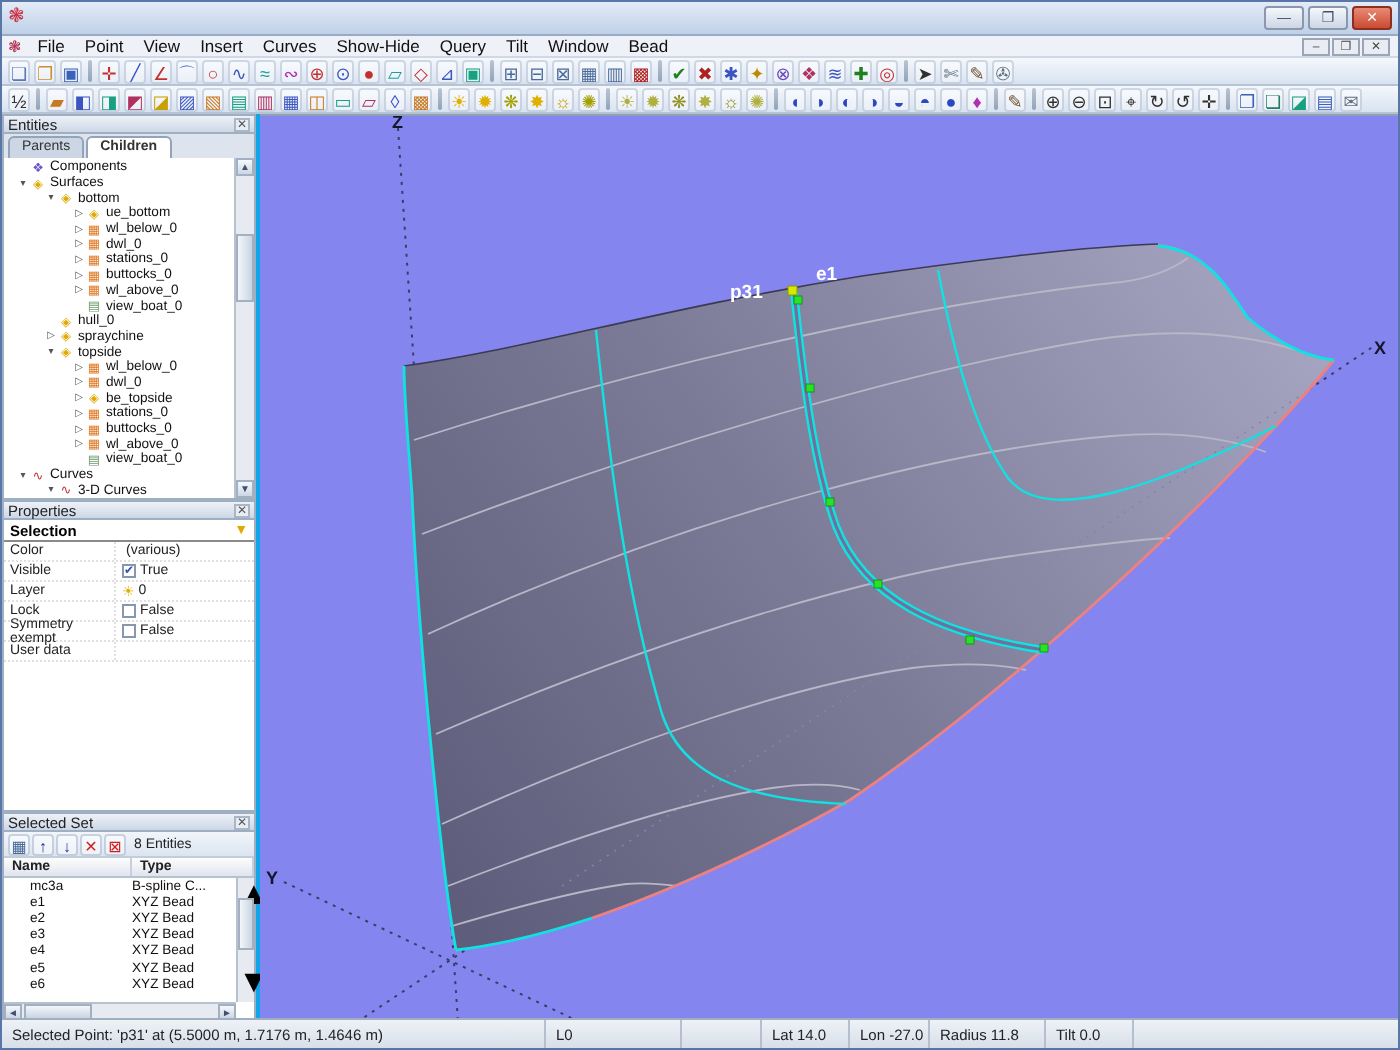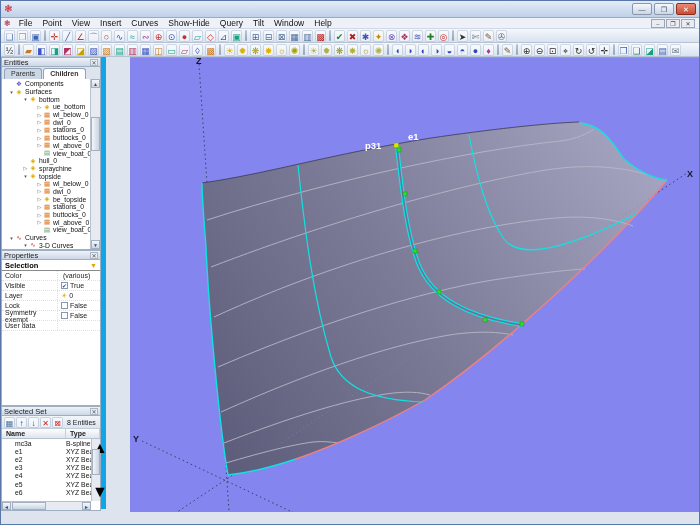--- a/index.html
+++ b/index.html
@@ -26,21 +26,21 @@
   .mdibtns{margin-left:auto;display:flex;gap:1px;margin-right:2px;}
   .mdib{width:14px;height:9px;font-size:6px;line-height:8px;text-align:center;border:1px solid #9aa5b5;background:#e9edf3;color:#444;}
   
   .tbrow{height:14px;display:flex;align-items:center;padding-left:3px;
     background:linear-gradient(#f5f8fc,#d8e2f0);border-bottom:1px solid #b6c3d4;}
   .tbi{width:11px;height:12px;margin-right:2px;font-size:9px;line-height:12px;text-align:center;
     border:1px solid rgba(130,150,180,.35);border-radius:2px;background:rgba(255,255,255,.45);overflow:hidden;}
   .tbi.tbsep{width:2px;height:11px;border:none;background:linear-gradient(#b8c4d4,#93a3b8);margin:0 3px 0 1px;}
   
   .main{position:absolute;top:56px;left:0;right:0;bottom:15px;}
-  .leftcol{position:absolute;left:0;top:0;bottom:0;width:105px;background:#dde4ee;border-right:5px solid #0ea5e9;}
+  .leftcol{position:absolute;left:0;top:0;bottom:0;width:129px;background:#dde4ee;border-right:2px solid #0ea5e9;}
   .panel{position:absolute;left:0;right:0;}
   .phead{height:10px;display:flex;align-items:center;background:linear-gradient(#eef2f8,#ccd7e6);
     border:1px solid #9fafc2;font-size:7.5px;color:#222;padding:0 2px;}
   .phead .px{margin-left:auto;font-size:6px;color:#555;border:1px solid #aab6c6;background:#e8edf4;width:8px;height:7px;line-height:6px;text-align:center;}
   
   .tabs{display:flex;height:12px;padding:1px 2px 0 2px;background:#dde4ee;border-left:1px solid #9fafc2;border-right:1px solid #9fafc2;}
   .tab{font-size:7px;padding:1px 6px 0 6px;border:1px solid #93a3b8;border-bottom:none;border-radius:3px 3px 0 0;
     background:#ccd6e4;color:#333;margin-right:1px;}
   .tab.active{background:#fff;font-weight:bold;}
   .treewrap{position:absolute;left:0;right:0;top:22px;bottom:0;background:#fff;border:1px solid #9fafc2;border-top:none;overflow:hidden;}
@@ -121,21 +121,21 @@
     </span>
   <span class="mitem">File</span>
       <span class="mitem">Point</span>
       <span class="mitem">View</span>
       <span class="mitem">Insert</span>
       <span class="mitem">Curves</span>
       <span class="mitem">Show-Hide</span>
       <span class="mitem">Query</span>
       <span class="mitem">Tilt</span>
       <span class="mitem">Window</span>
-      <span class="mitem">Help</span>
+      <span class="mitem">Bead</span>
     </div>
 
   <div class="tbrow">
 
   <span class="tbi" style="color: rgb(88, 120, 184);">❏</span>
       <span class="tbi" style="color: rgb(208, 144, 48);">❐</span>
       <span class="tbi" style="color: rgb(58, 98, 184);">▣</span>
       <span class="tbi tbsep"></span>
       <span class="tbi" style="color: rgb(194, 48, 48);">✛</span>
       <span class="tbi" style="color: rgb(58, 85, 192);">╱</span>
@@ -556,14 +556,24 @@
 
         <text x="364" y="147" font-size="9.5" font-weight="bold" fill="#ffffff">p31</text>
         <text x="407" y="138" font-size="9.5" font-weight="bold" fill="#ffffff">e1</text>
         <text x="195" y="62" font-size="9" font-weight="bold" fill="#15152e">Z</text>
         <text x="686" y="175" font-size="9" font-weight="bold" fill="#15152e">X</text>
         <text x="132" y="440" font-size="9" font-weight="bold" fill="#15152e">Y</text>
       </svg>
     </div>
   </div>
 
+  <div class="statusbar">
+    <span class="seg s1">Selected Point: 'p31' at (5.5000 m, 1.7176 m, 1.4646 m)</span>
+    <span class="seg s2">L0</span>
+    <span class="seg s3"></span>
+    <span class="seg s4">Lat 14.0</span>
+    <span class="seg s5">Lon -27.0</span>
+    <span class="seg s6">Radius 11.8</span>
+    <span class="seg s7">Tilt 0.0</span>
+    <span class="seg sfill"></span>
+  </div>
 
 </div>
 
 </body></html>

